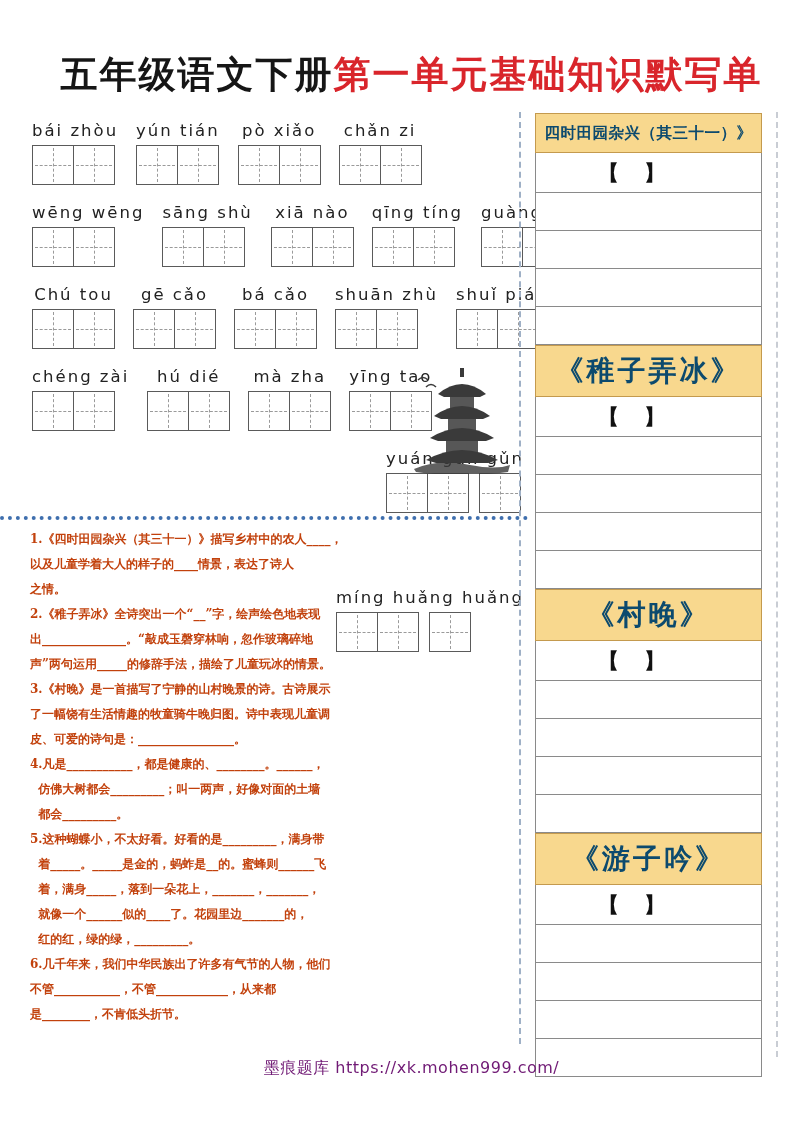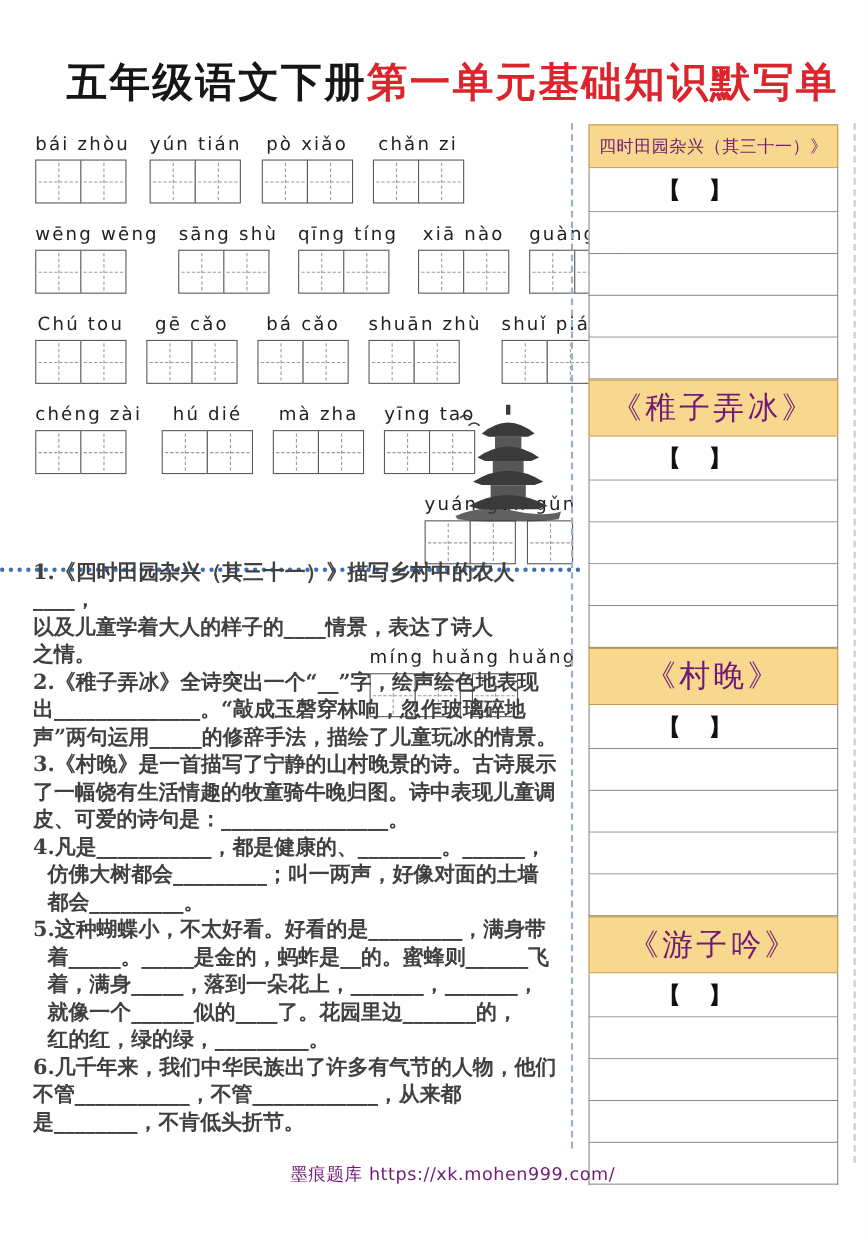--- a/index.html
+++ b/index.html
@@ -39,30 +39,30 @@
   .cell::after{
     content:"";position:absolute;top:50%;left:2px;right:2px;
     border-top:1px dashed #9a9a9a;
   }
   
   .v-divider{position:absolute;left:519px;top:112px;height:932px;border-left:2px dashed #9fb0c6;}
   .v-edge{position:absolute;left:776px;top:112px;height:945px;border-left:2px dashed #c9cdd4;}
   .h-dotted{position:absolute;left:0;top:516px;width:528px;border-top:4px dotted #3f6fae;}
   
   .questions{
-    position:absolute;left:30px;top:508px;width:492px;
+    position:absolute;left:30px;top:527px;width:492px;
     font-family:"DejaVu Serif","Liberation Serif",serif;font-weight:bold;
-    font-size:19px;line-height:25px;color:#404040;
+    font-size:12px;line-height:25px;color:#c2410c;
   }
   .questions p{margin:0;white-space:pre-wrap;}
   
   .right-col{position:absolute;left:535px;top:113px;width:227px;font-family:"DejaVu Serif","Liberation Serif",serif;}
   .section-header{
     background:#f8d88e;border:1px solid #c49a4e;
-    color:#701a75;font-weight:normal;text-align:right;
+    color:#0c4a6e;font-weight:bold;text-align:right;
     display:flex;align-items:center;justify-content:center;
     box-sizing:border-box;
   }
   .section-header.small{height:40px;font-size:15.5px;letter-spacing:0.5px;}
   .section-header.large{height:52px;font-size:28px;letter-spacing:3px;}
   .srow{
     border:1px solid #8a8a8a;border-top:none;background:#fff;box-sizing:border-box;
   }
   .bracket-row{
     height:40px;display:flex;align-items:center;padding-left:62px;
@@ -138,30 +138,30 @@
         <div class="pgroup">
           <div class="plabel">sāng shù</div>
           <div class="pboxes">
             <div class="pair">
               <div class="cell"></div>
               <div class="cell"></div>
             </div>
           </div>
         </div>
         <div class="pgroup">
+          <div class="plabel">xiā nào</div>
+          <div class="pboxes">
+            <div class="pair">
+              <div class="cell"></div>
+              <div class="cell"></div>
+            </div>
+          </div>
+        </div>
+        <div class="pgroup">
           <div class="plabel">qīng tíng</div>
-          <div class="pboxes">
-            <div class="pair">
-              <div class="cell"></div>
-              <div class="cell"></div>
-            </div>
-          </div>
-        </div>
-        <div class="pgroup">
-          <div class="plabel">xiā nào</div>
           <div class="pboxes">
             <div class="pair">
               <div class="cell"></div>
               <div class="cell"></div>
             </div>
           </div>
         </div>
         <div class="pgroup">
           <div class="plabel">guàng jiē</div>
           <div class="pboxes">

